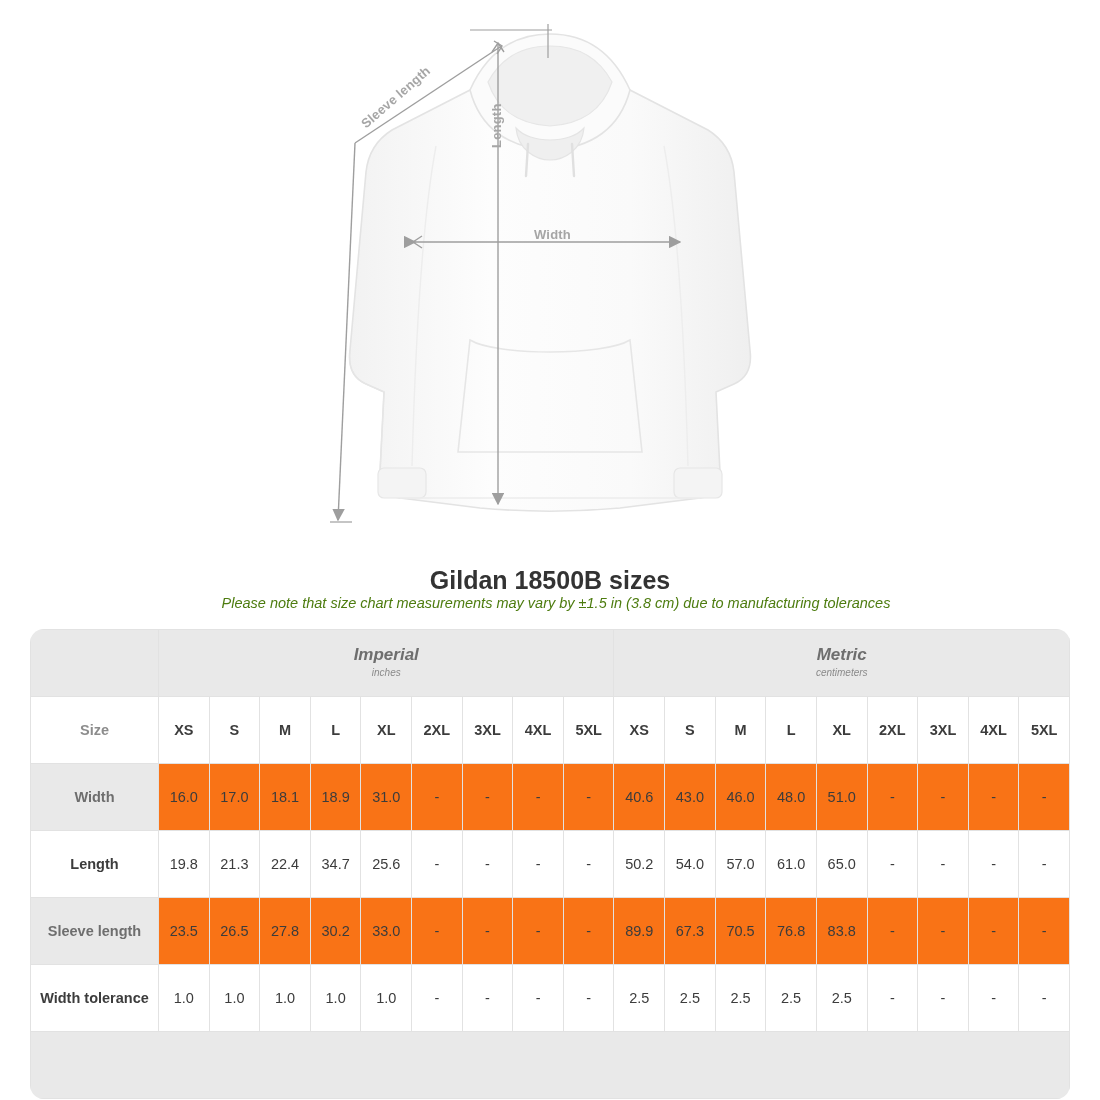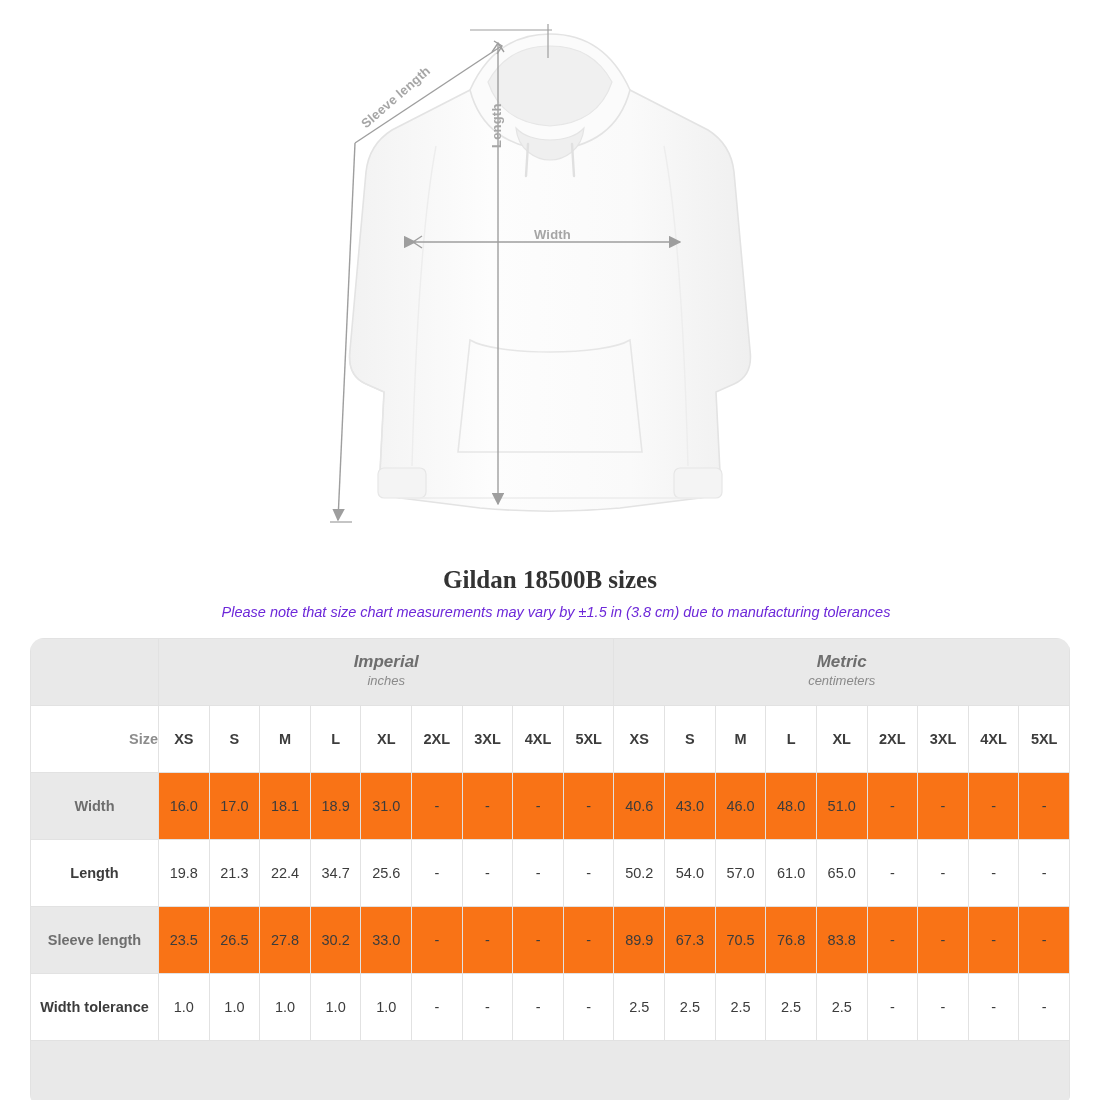--- a/index.html
+++ b/index.html
@@ -58,27 +58,26 @@
 
   
   .title-block {
     text-align: center;
     margin-top: 6px;
   }
   .chart-title {
     font-size: 25px;
     font-weight: bold;
     color: #333333;
-    margin: 0 0 10px 0;
-    font-family: Liberation Serif, serif;
+    margin: 0 0 0 0;
   }
   .chart-note {
     font-size: 14.5px;
     font-style: italic;
-    color: #6d28d9;
+    color: #4d7c0f;
     margin: 0;
     padding-left: 12px;
   }
 
   
   .table-wrap {
     margin: 18px auto 0 auto;
     width: 1040px;
     border-radius: 14px;
     overflow: hidden;
@@ -105,36 +104,35 @@
     height: 90px;
   }
   .unit-sys {
     font-size: 17px;
     font-style: italic;
     font-weight: bold;
     color: #6e6e6e;
     line-height: 1.15;
   }
   .unit-sub {
-    font-size: 13px;
+    font-size: 10px;
     font-style: italic;
     color: #8a8a8a;
     line-height: 1.6;
   }
   .sizes-row td {
     font-weight: bold;
     font-size: 14.5px;
     color: #4a4a4a;
     height: 58px;
     background: #ffffff;
   }
   .sizes-row td.corner {
     color: #8c8c8c;
     background: #ffffff;
-    text-align: right;
   }
   tr.alt td { background: #f97316; }
   tr.alt td.rowlabel { background: #e9e9e9; }
   td.rowlabel {
     font-weight: bold;
     color: #4f4f4f;
     font-size: 14.5px;
   }
   tr.alt td.rowlabel { color: #6e6e6e; }
   .first-col { width: 128px; }

